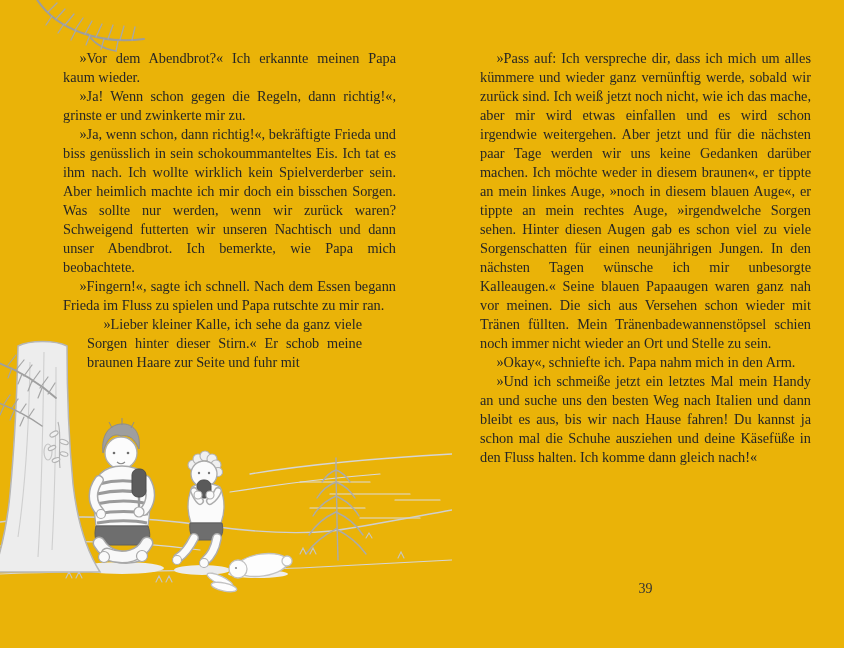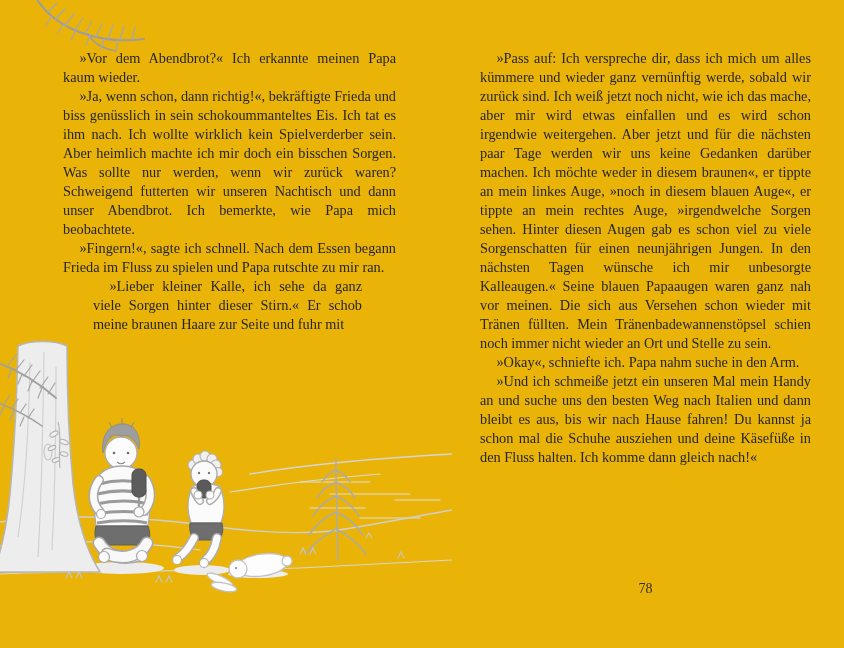--- a/index.html
+++ b/index.html
@@ -15,21 +15,21 @@
   #page-left{left:63px;width:333px;}
   #page-right{left:480px;width:331px;}
   .para{
     margin:0;
     font-size:14.3px;
     line-height:19px;
     text-align:justify;
     text-indent:1.15em;
   }
   .para.no-indent{text-indent:0;}
-  .para.wrap-narrow{margin-left:30px;margin-right:34px;}
+  .para.wrap-narrow{margin-left:24px;margin-right:34px;}
   #page-number{
     position:absolute;left:480px;top:581px;width:331px;
     text-align:center;font-size:14px;color:#333;
   }
   .illustration{position:absolute;pointer-events:none;}
   #main-illustration{left:0;top:322px;width:452px;height:300px;}
   #corner-branch{left:30px;top:0;width:120px;height:54px;}
 </style>
 </head>
 <body>
@@ -55,32 +55,33 @@
         <path d="M34,24 L28,33"></path>
         <path d="M46,30 L41,40"></path>
       <path d="M60,35 L56,45"></path>
         <path d="M74,39 L71,49"></path>
         <path d="M88,41 L86,51"></path>
     </g>
   </svg>
 
   <div id="page-left" class="page">
     <p class="para">»Vor dem Abendbrot?« Ich erkannte meinen Papa kaum wieder.</p>
+    <p class="para">»Ja! Wenn schon gegen die Regeln, dann richtig!«, grinste er und zwinkerte mir zu.</p>
     <p class="para">»Ja, wenn schon, dann richtig!«, bekräftigte Frieda und biss genüsslich in sein schokoummanteltes Eis. Ich tat es ihm nach. Ich wollte wirklich kein Spielverderber sein. Aber heimlich machte ich mir doch ein bisschen Sorgen. Was sollte nur werden, wenn wir zurück waren? Schweigend futterten wir unseren Nachtisch und dann unser Abendbrot. Ich bemerkte, wie Papa mich beobachtete.</p>
     <p class="para">»Fingern!«, sagte ich schnell. Nach dem Essen begann Frieda im Fluss zu spielen und Papa rutschte zu mir ran.</p>
     <p class="para wrap-narrow">»Lieber kleiner Kalle, ich sehe da ganz viele Sorgen hinter dieser Stirn.« Er schob meine braunen Haare zur Seite und fuhr mit</p>
   </div>
 
   <div id="page-right" class="page">
     <p class="para">»Pass auf: Ich verspreche dir, dass ich mich um alles kümmere und wieder ganz vernünftig werde, sobald wir zurück sind. Ich weiß jetzt noch nicht, wie ich das mache, aber mir wird etwas einfallen und es wird schon irgendwie weitergehen. Aber jetzt und für die nächsten paar Tage werden wir uns keine Gedanken darüber machen. Ich möchte weder in diesem braunen«, er tippte an mein linkes Auge, »noch in diesem blauen Auge«, er tippte an mein rechtes Auge, »irgendwelche Sorgen sehen. Hinter diesen Augen gab es schon viel zu viele Sorgenschatten für einen neunjährigen Jungen. In den nächsten Tagen wünsche ich mir unbesorgte Kalleaugen.« Seine blauen Papaaugen waren ganz nah vor meinen. Die sich aus Versehen schon wieder mit Tränen füllten. Mein Tränenbadewannenstöpsel schien noch immer nicht wieder an Ort und Stelle zu sein.</p>
-    <p class="para">»Okay«, schniefte ich. Papa nahm suche in den Arm.</p>
-    <p class="para">»Und ich schmeiße jetzt ein unseren Mal mein Handy an und suche uns den besten Weg nach Italien und dann bleibt es aus, bis wir nach Hause fahren! Du kannst ja schon mal die Schuhe ausziehen und deine Käsefüße in den Fluss halten. Ich komme dann gleich nach!«</p>
+    <p class="para">»Okay«, schniefte ich. Papa nahm mich in den Arm.</p>
+    <p class="para">»Und ich schmeiße jetzt ein letztes Mal mein Handy an und suche uns den besten Weg nach Italien und dann bleibt es aus, bis wir nach Hause fahren! Du kannst ja schon mal die Schuhe ausziehen und deine Käsefüße in den Fluss halten. Ich komme dann gleich nach!«</p>
   </div>
 
-  <div id="page-number">78</div>
+  <div id="page-number">39</div>
 
   <svg id="main-illustration" class="illustration" viewBox="0 0 452 300" aria-hidden="true">
 
     <g fill="none" stroke-linecap="round">
       <path d="M250,152 C310,142 380,136 452,132" stroke="#d5d5d5" stroke-width="1.4"></path>
       <path d="M230,170 C280,162 330,156 380,152" stroke="#dadada" stroke-width="1.2"></path>
       <path d="M300,160 h70" stroke="#dcdcdc" stroke-width="1.2"></path>
       <path d="M330,172 h80" stroke="#dcdcdc" stroke-width="1.2"></path>
       <path d="M310,186 h55" stroke="#dcdcdc" stroke-width="1.2"></path>
       <path d="M360,196 h60" stroke="#dcdcdc" stroke-width="1.2"></path>

